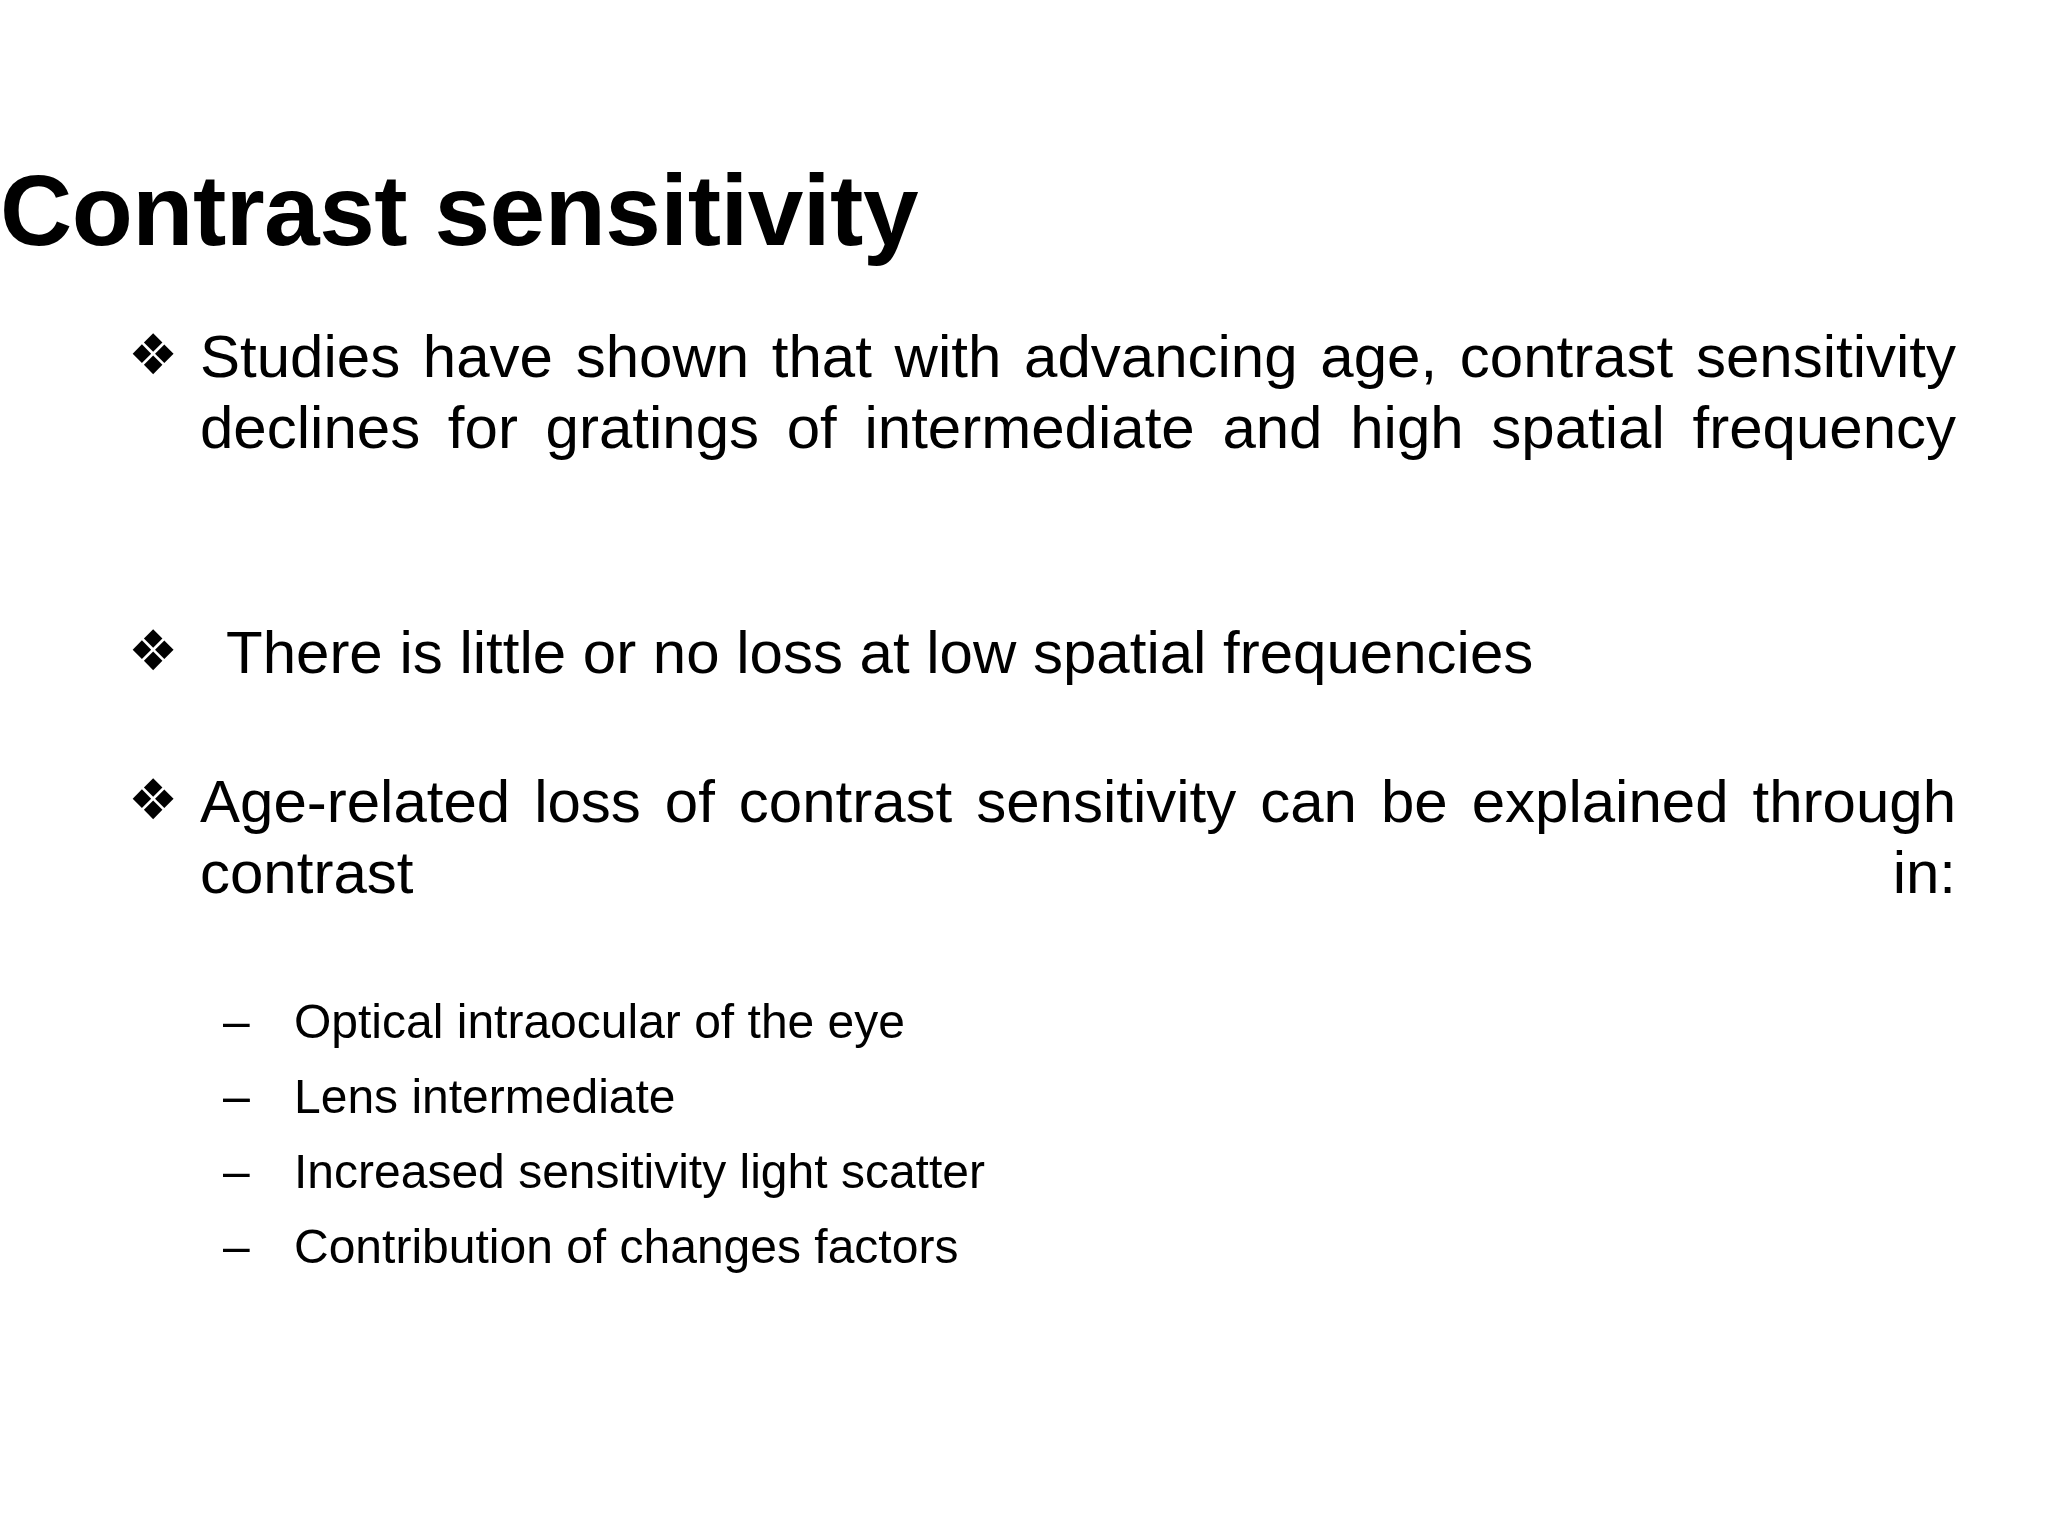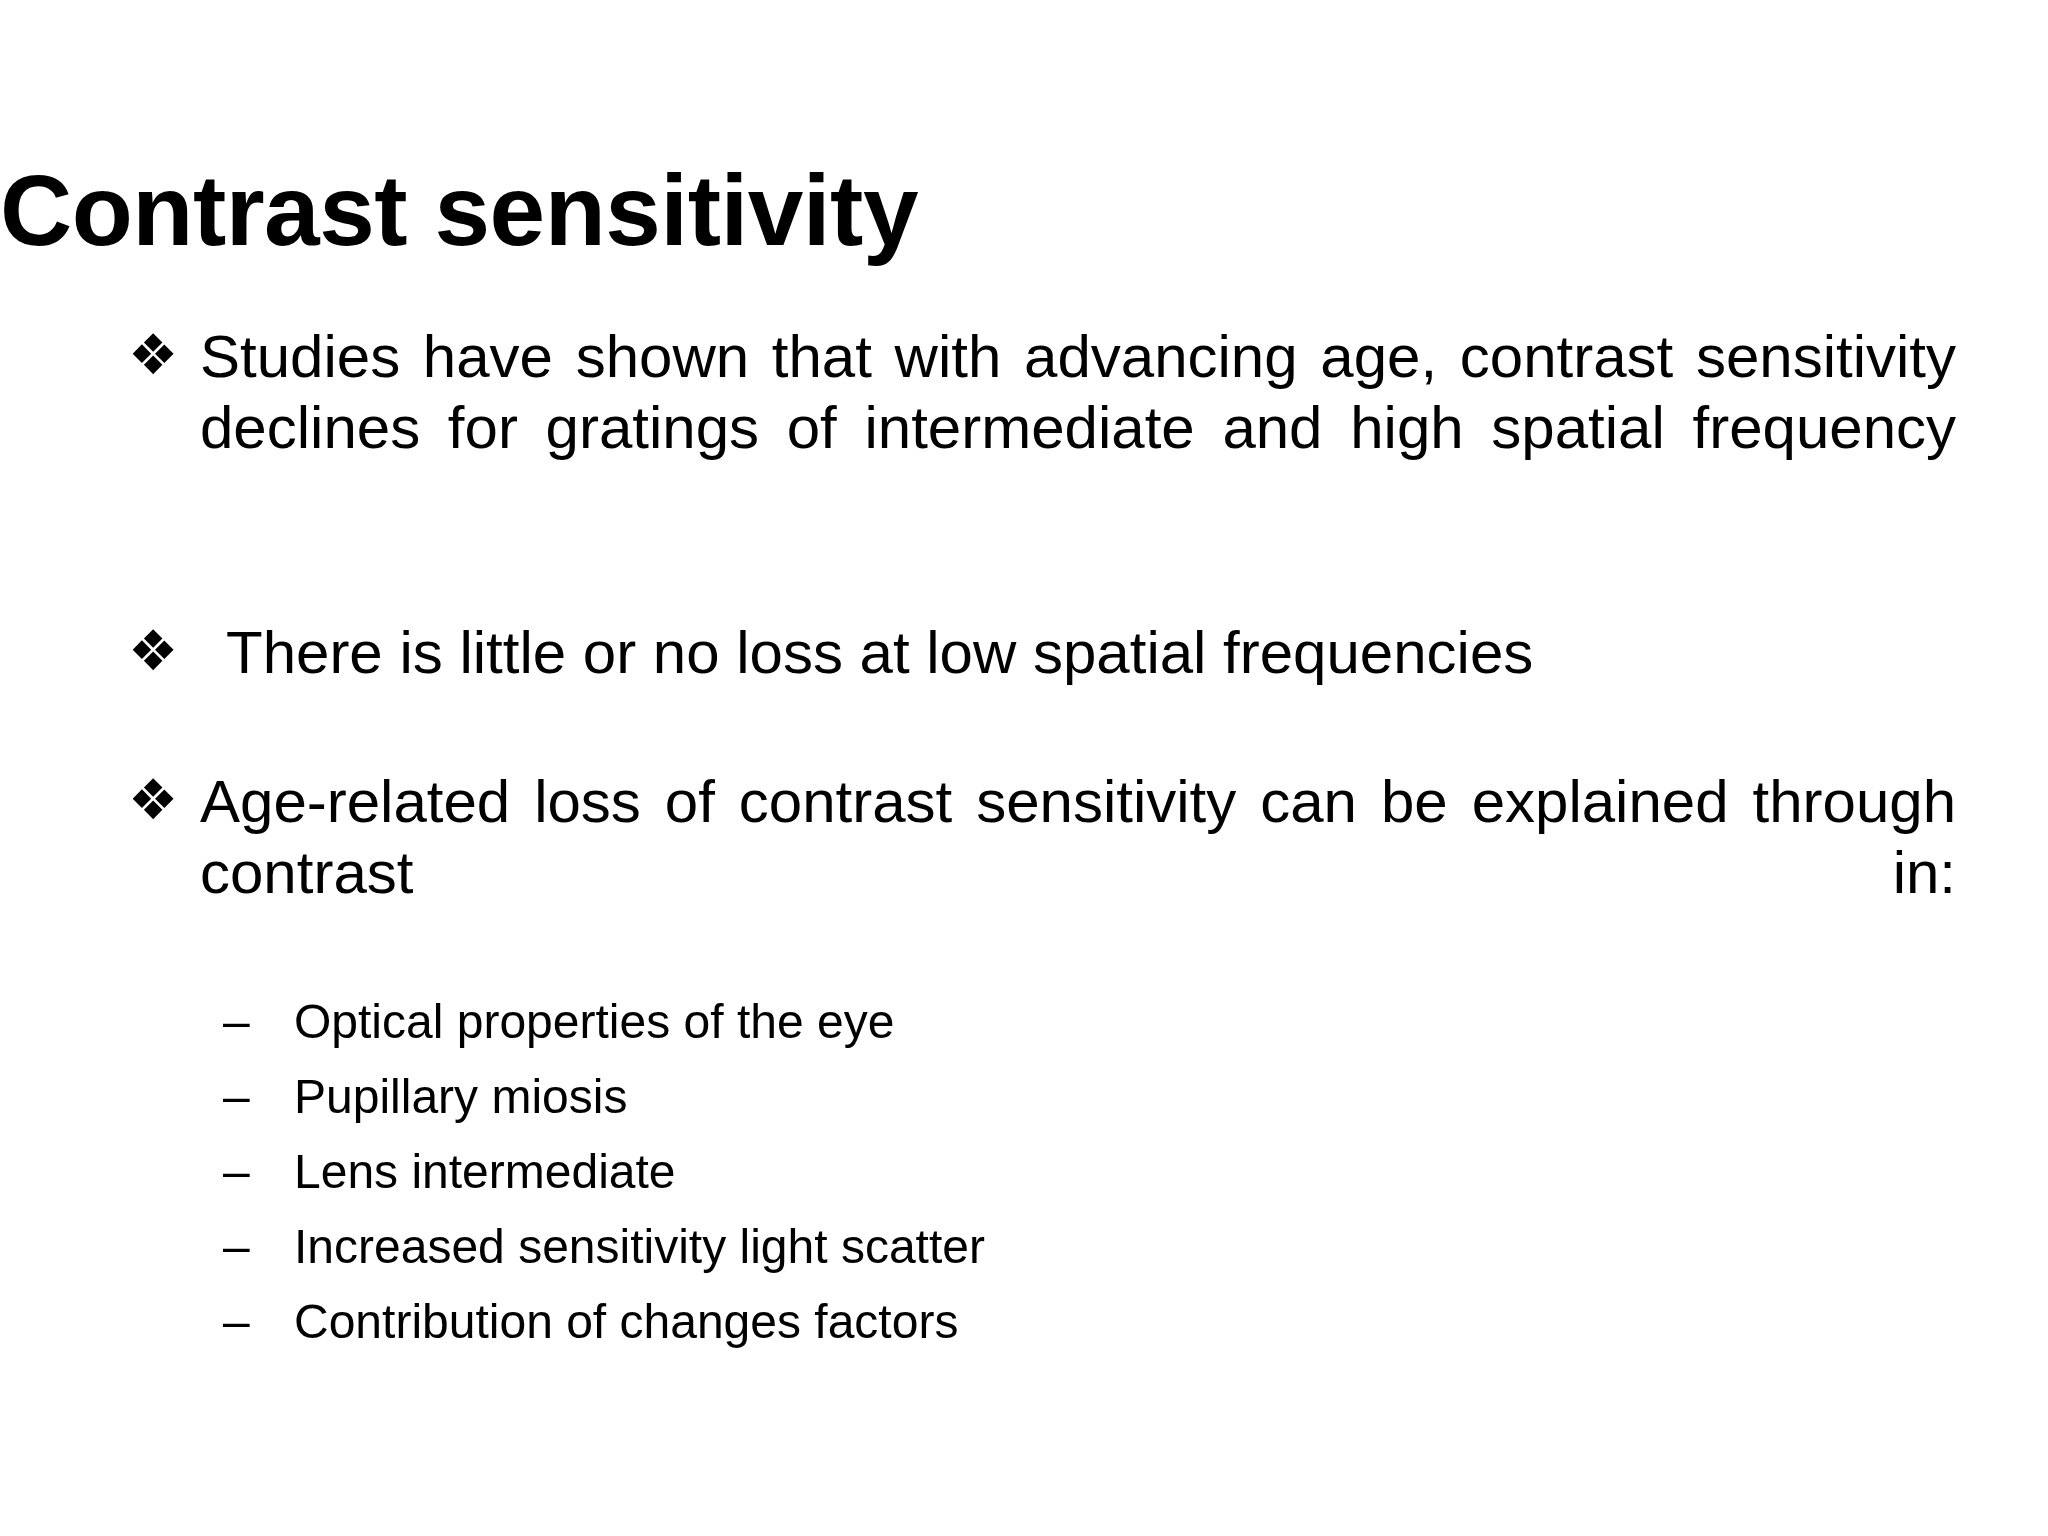--- a/index.html
+++ b/index.html
@@ -126,25 +126,24 @@
     <div class="spacer-md"></div>
 
     <div class="bullet-l1 justified">
       <span class="bullet-glyph">❖</span>
       <span class="bullet-text">Age-related loss of contrast sensitivity can be explained through contrast in:</span>
     </div>
 
     <ul id="sub-list">
       <li class="bullet-l2">
         <span class="dash-glyph">–</span>
-        <span>Optical properties of the eye</span>
+        <span>Optical intraocular of the eye</span>
       </li>
       <li class="bullet-l2">
         <span class="dash-glyph">–</span>
-        <span>Pupillary miosis</span>
       </li>
       <li class="bullet-l2">
         <span class="dash-glyph">–</span>
         <span>Lens intermediate</span>
       </li>
       <li class="bullet-l2">
         <span class="dash-glyph">–</span>
         <span>Increased sensitivity light scatter</span>
       </li>
       <li class="bullet-l2">

